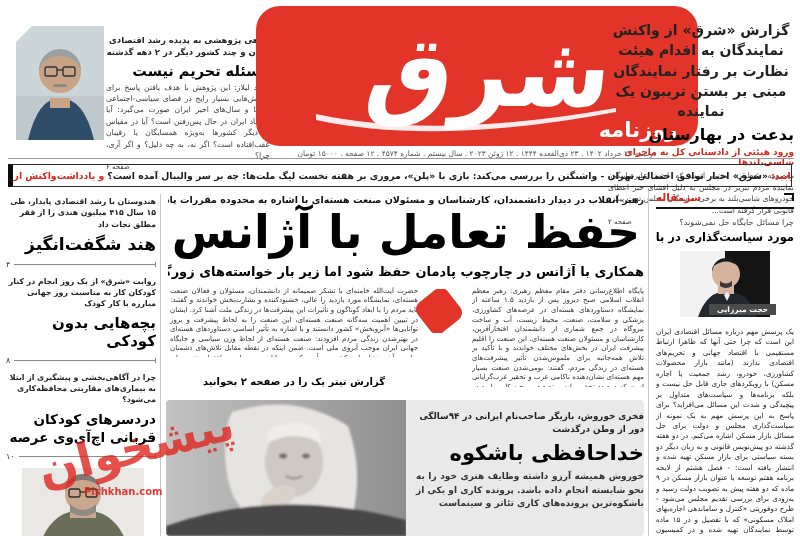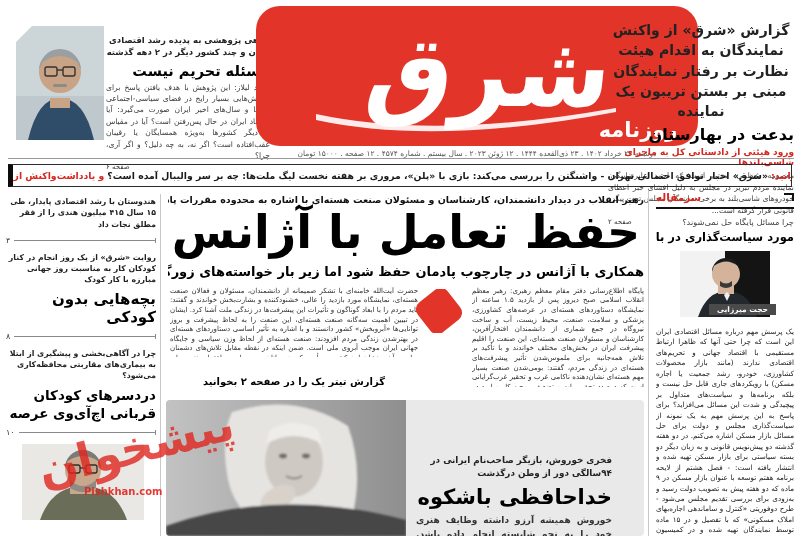--- a/index.html
+++ b/index.html
@@ -66,21 +66,21 @@
   .col-l { width:248px; overflow:hidden; display:flex; flex-direction:column; }
   .lead-body { font-size:7px; line-height:1.37; text-align:justify; color:#2d2d2d; }
   .col-l .lead-body { flex:1; overflow:hidden; }
   .lead-foot { font-size:10px; font-weight:bold; text-align:center; margin-top:19px; color:#000; }
   .gem { position:absolute; right:180px; top:2px; }
 
   
   .obit { left:166px; top:400px; width:478px; height:136px; background:#e9e9e9; border-radius:4px;
           display:flex; overflow:hidden; }
   .obit-photo { width:240px; height:136px; flex:0 0 auto; }
-  .obit-text { flex:1; padding:10px 32px 8px 10px; text-align:right;margin-top:44px; }
+  .obit-text { flex:1; padding:10px 0 8px 10px; text-align:right; }
   .obit-kicker { font-size:8.8px; font-weight:bold; line-height:1.5; color:#222; }
   .obit-head { font-size:21px; font-weight:bold; margin:5px 0 5px; color:#000; }
   .obit-body { font-size:9px; font-weight:bold; line-height:1.5; color:#333; text-align:justify; }
 
   
   .editorial { left:656px; top:190px; width:138px; height:346px; overflow:hidden; text-align:right; }
   .ed-header { display:flex; justify-content:space-between; align-items:center; height:14px; }
   .ed-bracket { width:10px; height:8px; border-top:2px solid #111; border-right:2px solid #111; }
   .ed-label { font-size:10.5px; font-weight:bold; color:#d6281e; letter-spacing:2px; }
   .ed-rule { height:2px; background:#111; margin:3px 0 8px; }
@@ -148,20 +148,21 @@
     <span class="red">و یادداشت‌واکنش از</span>
     <span class="blk">بابک زمانی، بهروز ایاز</span>
   </div>
 
   <div class="abs v-div1"></div>
   <div class="abs v-div2"></div>
 
   <div class="abs left-rail">
     <div>
       <div class="rl-kicker">هندوستان با رشد اقتصادی پایدار، طی ۱۵ سال ۴۱۵ میلیون هندی را از فقر مطلق نجات داد</div>
+      <div class="rl-head1">هند شگفت‌انگیز</div>
       <div class="pgline">
         <span class="ln"></span>
         <span class="pg">۴</span>
       </div>
     </div>
     <div>
       <div class="rl-kicker">روایت «شرق» از یک روز انجام در کنار کودکان کار به مناسبت روز جهانی مبارزه با کار کودک</div>
       <div class="rl-head2">بچه‌هایی بدون کودکی</div>
       <div class="pgline">
         <span class="ln"></span>
@@ -241,21 +242,21 @@
       </g>
     </svg>
   </div>
 
   <div class="abs editorial">
     <div class="ed-header">
       <span class="ed-bracket"></span>
       <span class="ed-label">سرمقاله</span>
     </div>
     <div class="ed-rule"></div>
-    <div class="ed-kicker">چرا مسائل پایگاه حل نمی‌شوند؟</div>
+    <div class="ed-kicker">چرا مسائل جایگاه حل نمی‌شوند؟</div>
     <div class="ed-head">مورد سیاست‌گذاری در بازار مسکن</div>
     <div class="ed-photo-wrap">
       <svg width="90" height="66" viewBox="0 0 90 66">
         <rect width="45" height="66" fill="#f2f2f2"></rect>
         <rect x="45" width="45" height="66" fill="#141414"></rect>
         <path d="M18 66 q9 -26 29 -26 q21 0 30 26 z" fill="#23282e"></path>
         <path d="M38 34 h16 v9 h-16 z" fill="#d5b39a"></path>
         <circle cx="46" cy="23" r="14" fill="#d5b39a"></circle>
         <path d="M32 21 a14 14 0 0 1 28 0 l-2 -6 q-12 -9 -24 0 z" fill="#1c1c1c"></path>
         <path d="M40 30 q6 5 12 0 l0 5 q-6 4 -12 0 z" fill="#3a3a3a"></path>

